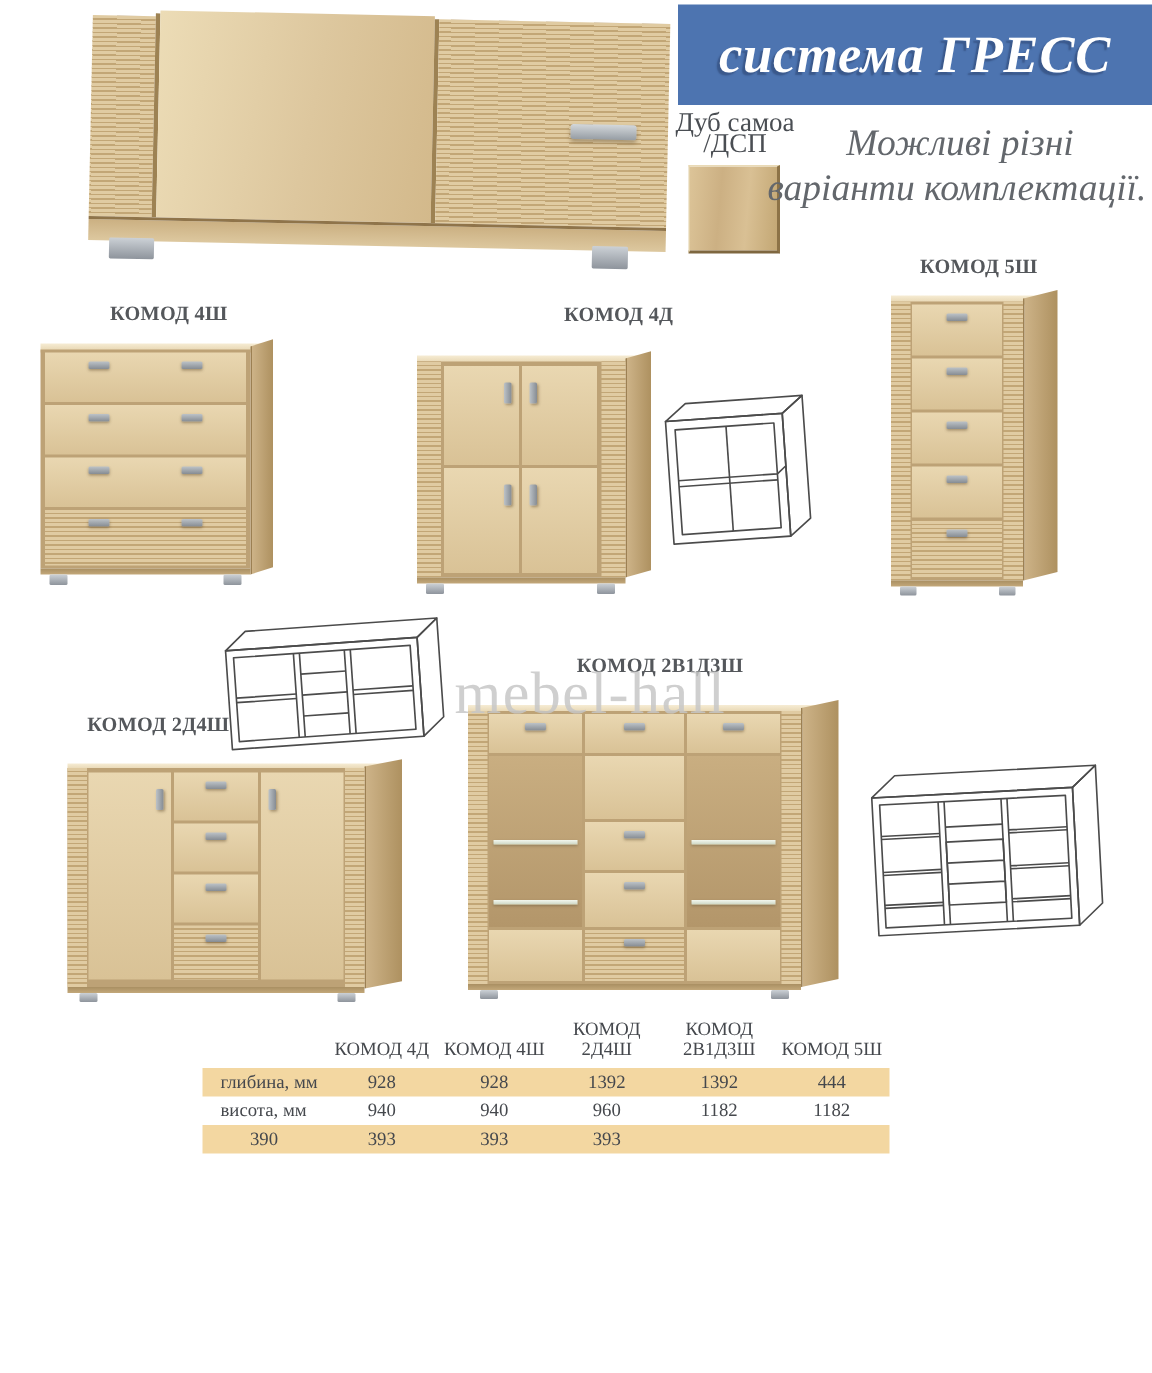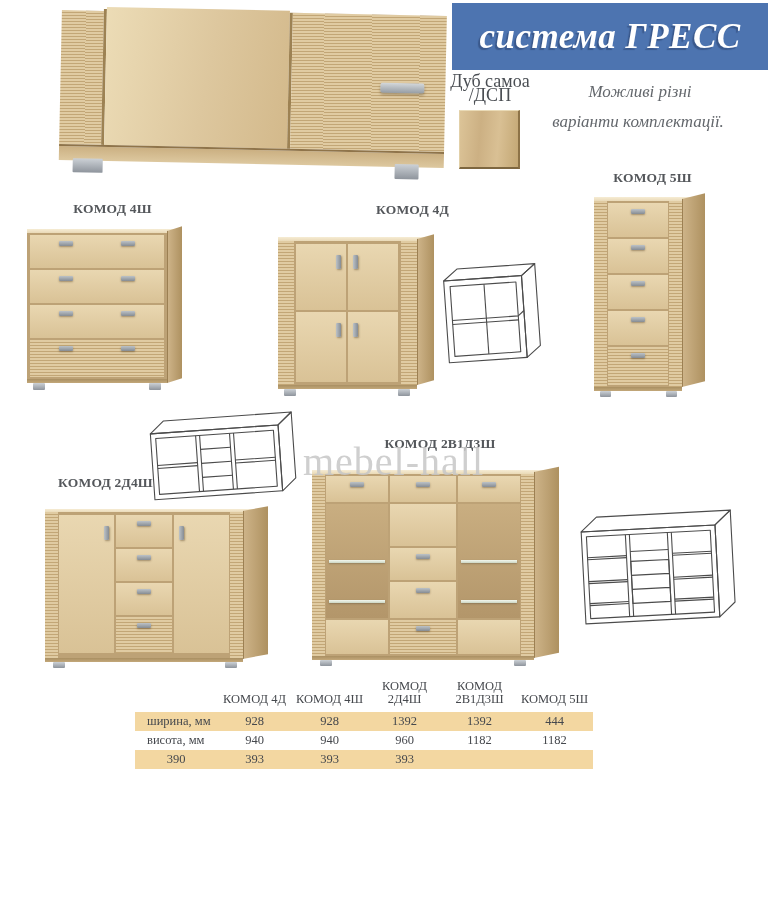--- a/index.html
+++ b/index.html
@@ -40,21 +40,21 @@
   .banner span{color:#fff;font-size:35px;font-weight:bold;font-style:italic;letter-spacing:.5px;
     text-shadow:-2px 2px 1px rgba(35,55,95,.45);white-space:nowrap;}
 
   
   .material{position:absolute;left:448px;top:74px;width:84px;text-align:center;
     font-size:18px;line-height:14px;color:#4a4e53;}
   .swatch{position:absolute;left:459px;top:110px;width:58px;height:56px;
     background:linear-gradient(95deg,#dcc498,#ccb083 35%,#d9c094 65%,#c3a774);
     border-right:2px solid #8d7347;border-bottom:2px solid #7e6740;
     border-top:1px solid #e9dab6;border-left:1px solid #e2d0a8;}
-  .tagline{position:absolute;text-align:center;font-style:italic;color:#63676c;font-size:17px;}
+  .tagline{position:absolute;text-align:center;font-style:italic;color:#63676c;font-size:25px;}
   .plabel{position:absolute;text-align:center;font-size:13.5px;font-weight:bold;
     color:#54575b;letter-spacing:.2px;white-space:nowrap;}
   .watermark{position:absolute;left:303px;top:438px;font-size:40px;color:#c7c7c7;opacity:.85;
     letter-spacing:1px;z-index:5;}
 
   
   .wf{position:absolute;}
   .wf svg{display:block;}
   .wf path,.wf line{stroke:#4b4b4b;stroke-width:1.1;fill:none;stroke-linejoin:round;}
 
@@ -245,21 +245,21 @@
   <div class="spec">
     <div class="grid hdr">
       <div></div>
       <div>КОМОД 4Д</div>
       <div>КОМОД 4Ш</div>
       <div>КОМОД 2Д4Ш</div>
       <div>КОМОД 2В1Д3Ш</div>
       <div>КОМОД 5Ш</div>
     </div>
     <div class="grid row stripe">
-      <div class="rlabel">ширина, мм</div>
+      <div class="rlabel">глибина, мм</div>
       <div>928</div>
       <div>928</div>
       <div>1392</div>
       <div>1392</div>
       <div>444</div>
     </div>
     <div class="grid row">
       <div class="rlabel">висота, мм</div>
       <div>940</div>
       <div>940</div>

